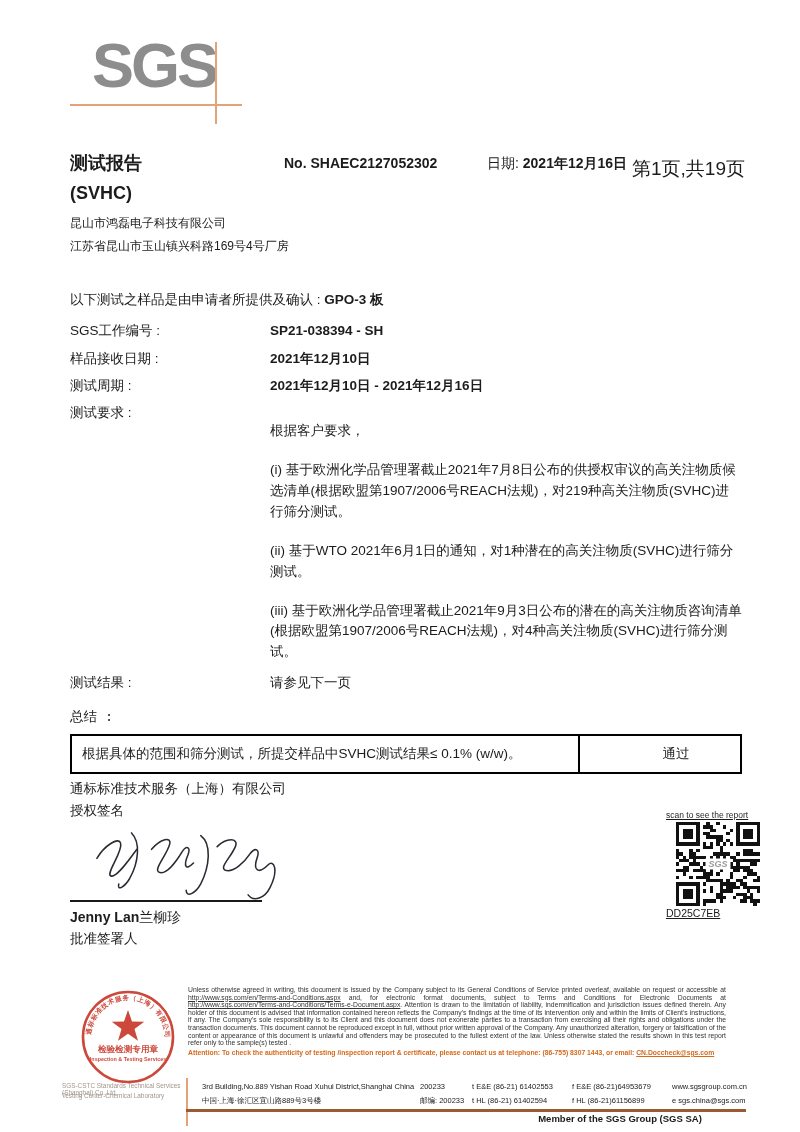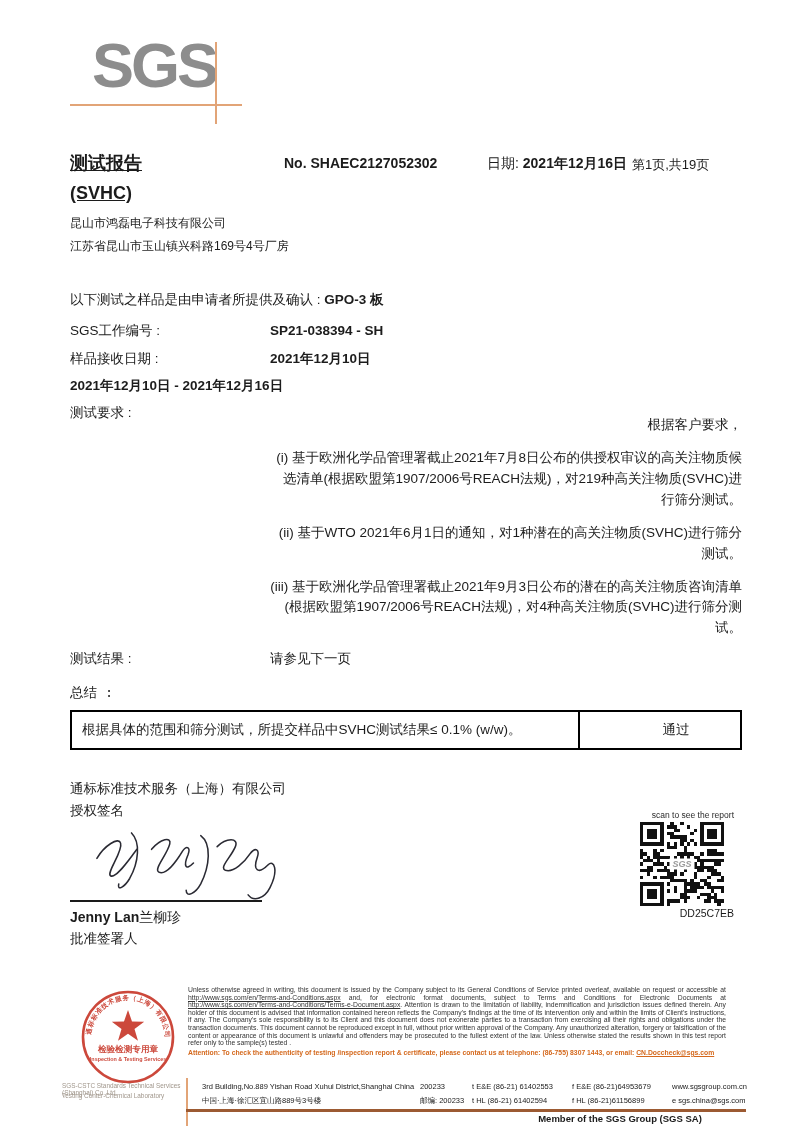--- a/index.html
+++ b/index.html
@@ -7,53 +7,53 @@
   body { font-family:"Liberation Sans","DejaVu Sans",sans-serif; color:#1c1c1c; }
   .doc { position:relative; width:800px; height:1132px; background:#fff; overflow:hidden; }
 
   
   .logo-text { position:absolute; left:92px; top:34px; font-size:63px; font-weight:700;
                color:#8d8d8d; letter-spacing:-3px; line-height:1; }
   .cross-h { position:absolute; left:70px; top:104px; width:172px; height:2px; background:#e2a477; }
   .cross-v { position:absolute; left:215px; top:42px; width:2px; height:82px; background:#e2a477; }
 
   
-  .title-block { position:absolute; left:70px; top:148px; font-size:18px; font-weight:700; line-height:30px;text-decoration:underline; }
+  .title-block { position:absolute; left:70px; top:148px; font-size:18px; font-weight:700; line-height:30px; }
   .report-no { position:absolute; left:284px; top:155px; font-size:14px; font-weight:700; }
   .report-date { position:absolute; left:487px; top:155px; font-size:14px; }
   .report-date b { font-weight:700; }
-  .report-page { position:absolute; left:632px; top:156px; font-size:13px; }
+  .report-page { position:absolute; left:632px; top:156px; font-size:19px; }
 
   
   .applicant { position:absolute; left:70px; top:212px; font-size:12px; line-height:23px; }
 
   
   .info { position:absolute; left:70px; top:290px; width:672px; font-size:13.5px; line-height:1.5; }
   .info .intro { margin-bottom:11px; }
   .info .intro b { font-weight:700; }
   .inforow { display:flex; margin-bottom:7px; }
   .inforow .lbl { flex:0 0 200px; }
   .inforow .val { flex:1; }
   .inforow .val.strong { font-weight:700; }
-  .req-items p { margin:12px 0 3px 0; line-height:1.55;text-align:right; }
+  .req-items p { margin:18px 0 3px 0; line-height:1.55; }
   .summary-label { margin-top:14px; margin-bottom:6px;font-family:Liberation Mono, monospace; }
   .summary-table { display:flex; border:2px solid #000; width:672px;gap:32px; }
   .summary-table .concl { flex:1; padding:8px 10px; border-right:2px solid #000; }
   .summary-table .verdict { flex:0 0 128px; display:flex; align-items:center; justify-content:center; }
 
   
   .sig-block { position:absolute; left:70px; top:778px; width:320px; font-size:13.5px; line-height:22px; }
   .sig-svg { position:absolute; left:8px; top:44px; }
   .sig-line { position:absolute; left:0px; top:122px; width:192px; height:2px; background:#1a1a1a; }
   .sig-name { position:absolute; left:0px; top:128px; font-size:14px; }
   .sig-name b { font-weight:700; }
   .sig-title { position:absolute; left:0px; top:150px; font-size:13.5px; }
 
   
-  .qr-block { position:absolute; left:630px; top:810px; width:104px; text-align:right; }
+  .qr-block { position:absolute; left:666px; top:810px; width:104px; text-align:left;text-decoration:underline; }
   .qr-caption { font-size:8.5px; color:#2a2a2a; margin-bottom:2px; }
   .qr-wrap { position:relative; width:84px; height:84px; margin:0 auto; }
   .qr-wrap svg { width:84px; height:84px; display:block; }
   .qr-center { position:absolute; left:50%; top:50%; transform:translate(-50%,-50%);
                background:#fff; padding:0 3px; font-size:9px; font-weight:700; font-style:italic;
                color:#9a9a9a; line-height:11px; }
   .qr-code-text { font-size:10.5px; color:#1a1a1a; margin-top:1px; }
 
   
   .stamp-svg { position:absolute; left:66px; top:988px; opacity:0.92; }
@@ -100,20 +100,21 @@
 
     <div class="inforow">
       <div class="lbl">SGS工作编号 :</div>
       <div class="val strong">SP21-038394 - SH</div>
     </div>
     <div class="inforow">
       <div class="lbl">样品接收日期 :</div>
       <div class="val strong">2021年12月10日</div>
     </div>
     <div class="inforow">
+      <div class="lbl">测试周期 :</div>
       <div class="val strong">2021年12月10日 - 2021年12月16日</div>
     </div>
     <div class="inforow">
       <div class="lbl">测试要求 :</div>
       <div class="val req-items">
         <p>根据客户要求，</p>
         <p>(i) 基于欧洲化学品管理署截止2021年7月8日公布的供授权审议的高关注物质候选清单(根据欧盟第1907/2006号REACH法规)，对219种高关注物质(SVHC)进行筛分测试。</p>
         <p>(ii) 基于WTO 2021年6月1日的通知，对1种潜在的高关注物质(SVHC)进行筛分测试。</p>
         <p>(iii) 基于欧洲化学品管理署截止2021年9月3日公布的潜在的高关注物质咨询清单(根据欧盟第1907/2006号REACH法规)，对4种高关注物质(SVHC)进行筛分测试。</p>
       </div>

